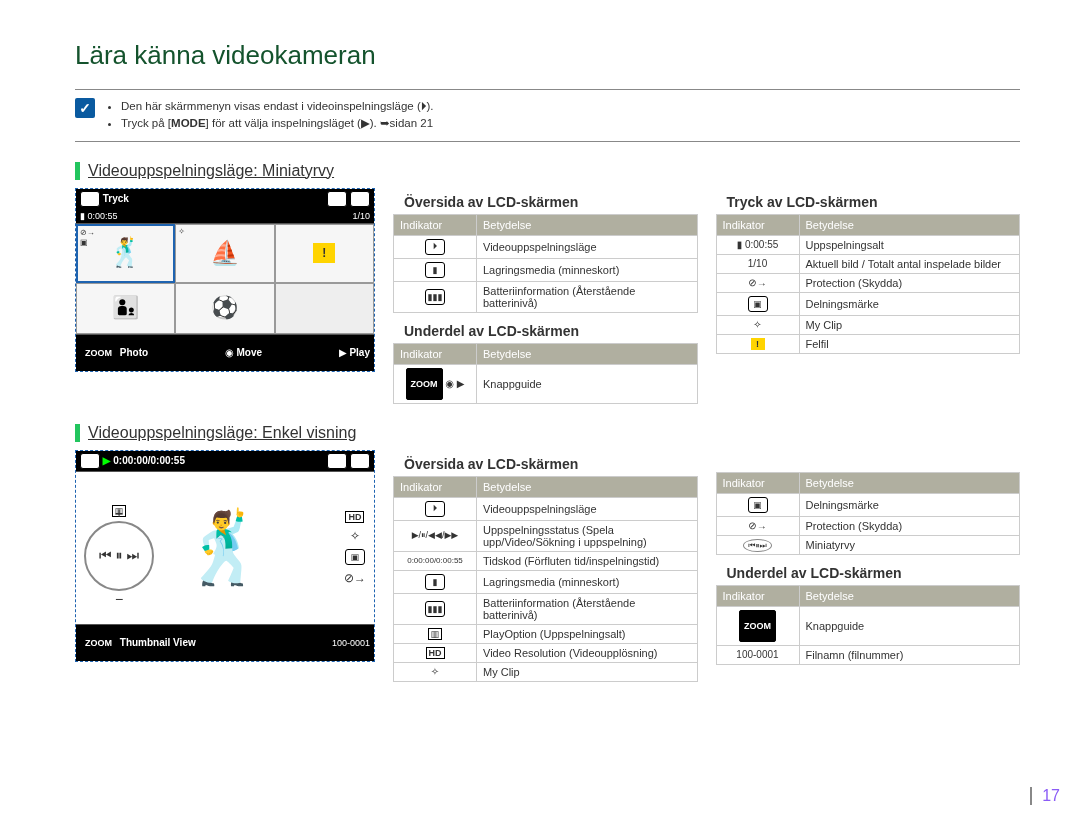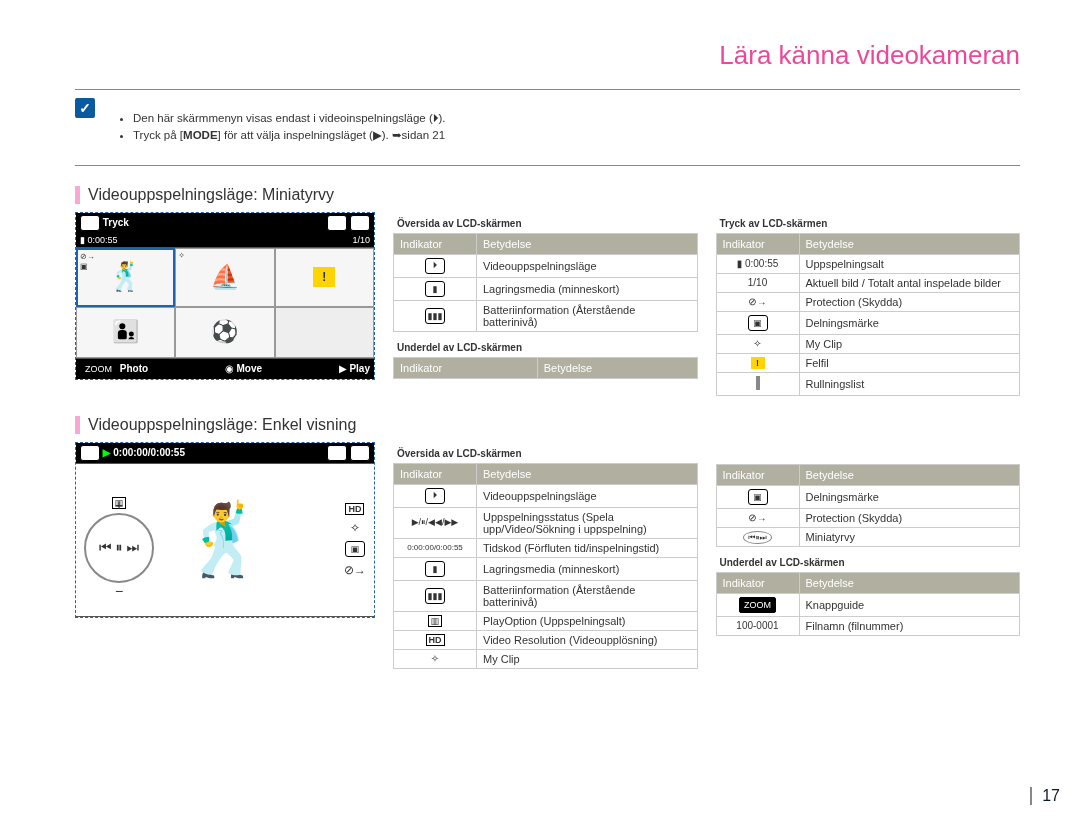--- a/index.html
+++ b/index.html
@@ -8,22 +8,22 @@
     font-size: 12px;
     color: #333;
     background: #fff;
     width: 1080px;
     padding: 40px 60px 40px 75px;
     box-sizing: border-box;
   }
   .page-title {
     font-size: 26px;
     font-weight: 300;
-    color: #ec4899;
-    text-align: right;
+    color: #14532d;
+    text-align: left;
     margin-bottom: 18px;
   }
   .notes {
     display: flex;
     align-items: flex-start;
     margin-bottom: 20px;
     border-top: 1px solid #888;
     border-bottom: 1px solid #888;
     padding: 8px 0;
   }
@@ -34,37 +34,38 @@
     color: #fff;
     font-weight: bold;
     display: flex;
     align-items: center;
     justify-content: center;
     border-radius: 2px;
     margin-right: 10px;
     font-size: 14px;
   }
   .notes ul {
-    margin: 12px;
+    margin: 0;
     padding-left: 16px;
     list-style: disc;
     font-size: 11.5px;
     line-height: 1.5;
   }
   .section-title {
     font-size: 16px;
     font-weight: 400;
-    border-left: 5px solid #f9a8d4;
+    border-left: 5px solid #22c55e;
     padding-left: 8px;
     margin: 10px 0 8px 0;
+    text-decoration: underline;
   }
   .sub-title {
-    font-size: 10px;
+    font-size: 14px;
     font-weight: bold;
-    margin: 6px 0 4px 4px;
+    margin: 6px 0 4px 11px;
   }
   .layout-row {
     display: flex;
     gap: 18px;
   }
   .col-left {
     width: 300px;
     flex-shrink: 0;
   }
   .col-mid, .col-right {
@@ -98,21 +99,21 @@
     display: inline-flex;
     align-items: center;
     justify-content: center;
     width: 18px;
     height: 14px;
     border: 1.5px solid #000;
     border-radius: 3px;
     font-size: 9px;
     background: #fff;
   }
-  .ico.solid { background:#000; color:#fff; width:auto; padding:0 4px; border-radius:2px; font-weight:normal; }
+  .ico.solid { background:#000; color:#fff; width:auto; padding:8px 4px; border-radius:2px; font-weight:bold; }
   .lcd {
     border: 1px dashed #1e63b0;
     position: relative;
     background: #fff;
     box-sizing: border-box;
     padding: 0;
     margin-bottom: 8px;
   }
   .lcd-top, .lcd-sub, .lcd-bot {
     display: flex;
@@ -160,21 +161,21 @@
   }
   .dial::before, .dial::after { content:""; position:absolute; width:12px;height:12px;border:1px solid #888;border-radius:50%;left:50%;transform:translateX(-50%);}
   .dial::before{top:-18px;content:"+";font-size:14px;width:auto;height:auto;border:none;}
   .dial::after{bottom:-18px;content:"−";font-size:14px;width:auto;height:auto;border:none;}
   .right-icons { display:flex; flex-direction:column; gap:6px; font-size:12px; align-items:center;}
   .page-num {
     position: absolute;
     right: 20px;
     bottom: 20px;
     font-size: 16px;
-    color: #0f172a;
+    color: #8b5cf6;
     border-left: 2px solid #888;
     padding-left: 10px;
   }
   .small-b { font-weight:normal; font-size:9px; }
   .sil { color:#bbb; font-size:40px; line-height:1;}
   .warn { width:22px;height:20px; background: #ffd400;display:inline-flex;align-items:center;justify-content:center;font-weight:bold;}
 </style>
 </head>
 <body>
 
@@ -265,20 +266,24 @@
     </tbody>
       </table>
 
     <div class="sub-title">Underdel av LCD-skärmen</div>
     <table class="ind">
       <tbody>
           <tr>
             <th>Indikator</th>
             <th>Betydelse</th>
           </tr>
+      <tr>
+            <td><span class="ico solid">ZOOM</span> ◉ ▶</td>
+            <td>Knappguide</td>
+          </tr>
     </tbody>
       </table>
   </div>
 
   <div class="col-right">
     <div class="sub-title">Tryck av LCD-skärmen</div>
     <table class="ind">
       <tbody>
           <tr>
             <th>Indikator</th>
@@ -300,24 +305,20 @@
             <td><span class="ico">▣</span></td>
             <td>Delningsmärke</td>
           </tr>
       <tr>
             <td><span>✧</span></td>
             <td>My Clip</td>
           </tr>
       <tr>
             <td><span class="warn" style="width:14px;height:12px;font-size:9px">!</span></td>
             <td>Felfil</td>
-          </tr>
-      <tr>
-            <td><span style="display:inline-block;width:4px;height:14px;background:#888;"></span></td>
-            <td>Rullningslist</td>
           </tr>
     </tbody>
       </table>
   </div>
 </div>
 
 <div class="section-title">Videouppspelningsläge: Enkel visning</div>
 
 <div class="layout-row">
   <div class="col-left">
@@ -339,20 +340,24 @@
           <div class="dial">⏮ ⏸ ⏭</div>
         </div>
         <span class="sil" style="position:absolute;left:50%;top:50%;transform:translate(-50%,-50%);font-size:70px;color:#ddd;">🕺</span>
         <div class="right-icons">
           <span style="border:1px solid #000;font-size:9px;padding:0 2px;font-weight:bold;">HD</span>
           <span>✧</span>
           <span class="ico">▣</span>
           <span>⊘→</span>
         </div>
       </div>
+      <div class="lcd-bot">
+        <span><span class="ico solid">ZOOM</span> <b>Thumbnail View</b></span>
+        <span class="small-b">100-0001</span>
+      </div>
     </div>
   </div>
 
   <div class="col-mid">
     <div class="sub-title">Översida av LCD-skärmen</div>
     <table class="ind">
       <tbody>
           <tr>
             <th>Indikator</th>
             <th>Betydelse</th>

